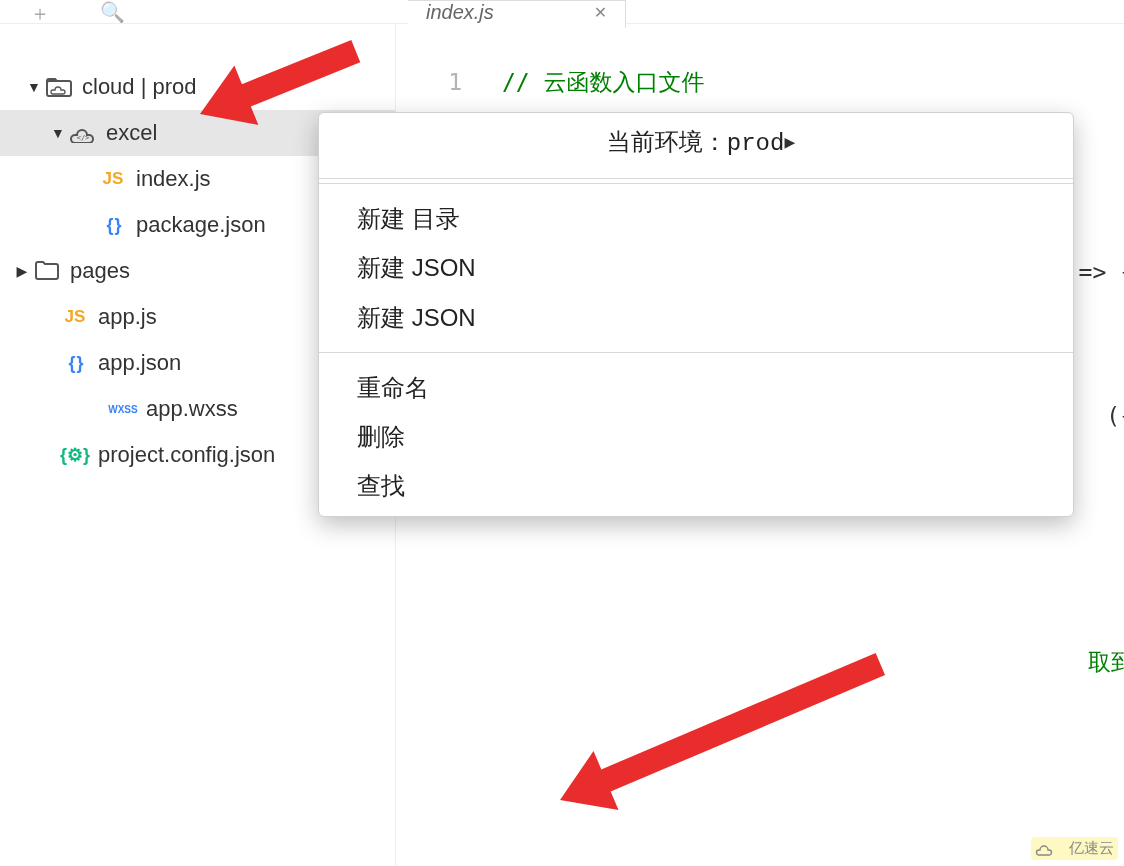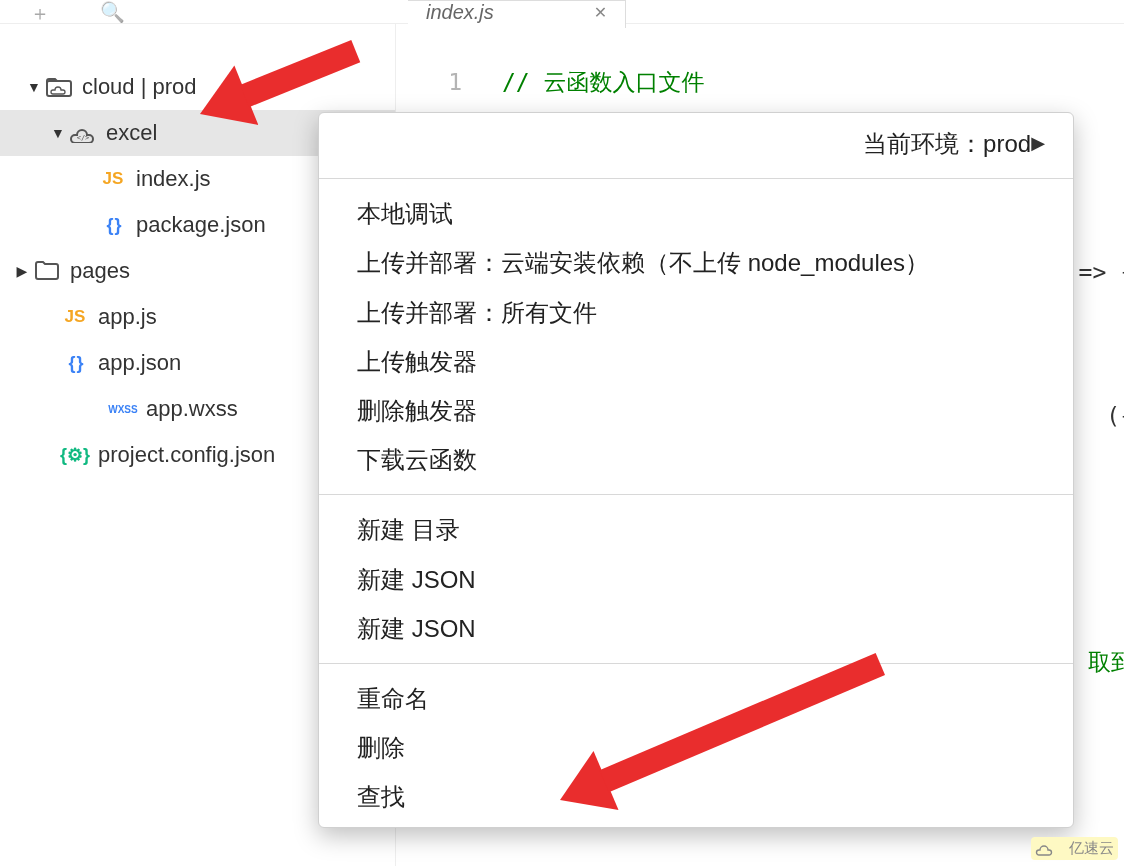--- a/index.html
+++ b/index.html
@@ -133,22 +133,23 @@
       z-index: 100;
     }
     .cm-section { padding: 6px 0; }
     .cm-item {
       padding: 6px 38px;
       line-height: 1.55;
     }
     .cm-item.head {
       display:flex;
       align-items:center;
-      justify-content: flex-end;
+      justify-content: center;
       padding-right: 28px;
+      font-family: Liberation Mono, monospace;
     }
     .cm-sep {
       height: 1px;
       background: #d8d8d8;
       margin: 4px 0;
     }
     .play-icon { font-size: 18px; color: #333; }
 
     .arrow {
       position: absolute;
@@ -293,28 +294,20 @@
 </div>
 
 <div class="context-menu">
   <div class="cm-section">
     <div class="cm-item head">
       <span>当前环境：prod</span>
       <span class="play-icon">▶</span>
     </div>
   </div>
   <div class="cm-sep"></div>
-  <div class="cm-section">
-    <div class="cm-item"><span>本地调试</span></div>
-    <div class="cm-item"><span>上传并部署：云端安装依赖（不上传 node_modules）</span></div>
-    <div class="cm-item"><span>上传并部署：所有文件</span></div>
-    <div class="cm-item"><span>上传触发器</span></div>
-    <div class="cm-item"><span>删除触发器</span></div>
-    <div class="cm-item"><span>下载云函数</span></div>
-  </div>
   <div class="cm-sep"></div>
   <div class="cm-section">
     <div class="cm-item"><span>新建 目录</span></div>
     <div class="cm-item"><span>新建 JSON</span></div>
     <div class="cm-item"><span>新建 JSON</span></div>
   </div>
   <div class="cm-sep"></div>
   <div class="cm-section">
     <div class="cm-item"><span>重命名</span></div>
     <div class="cm-item"><span>删除</span></div>

